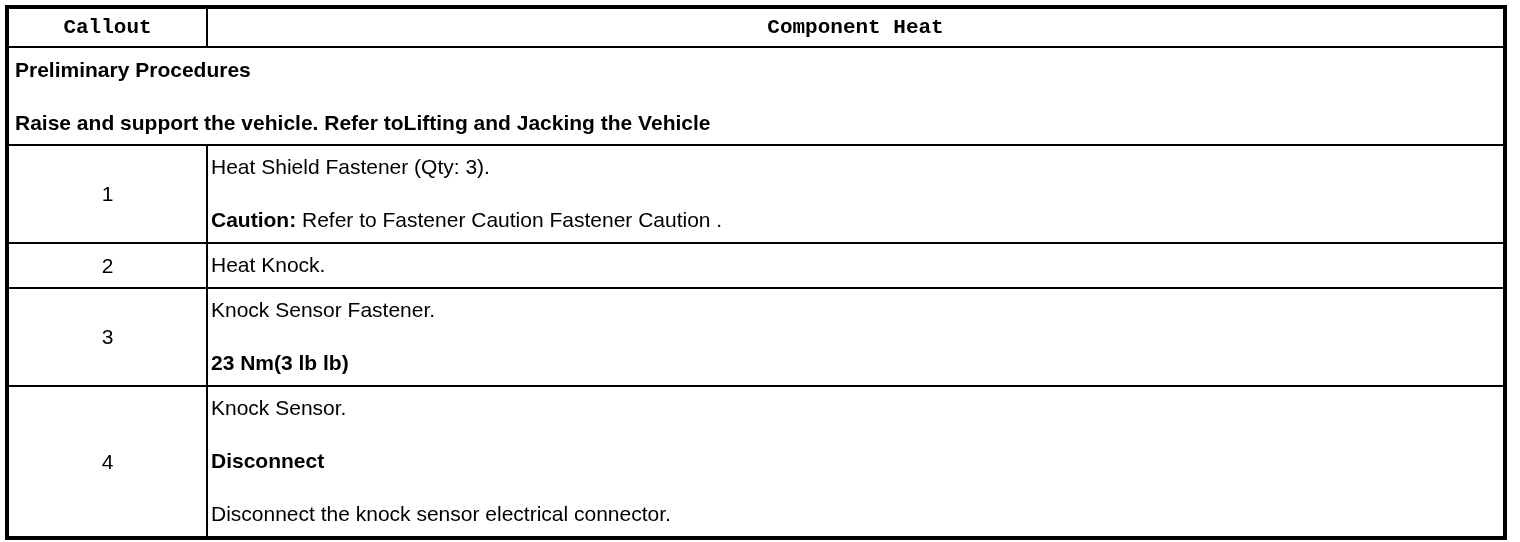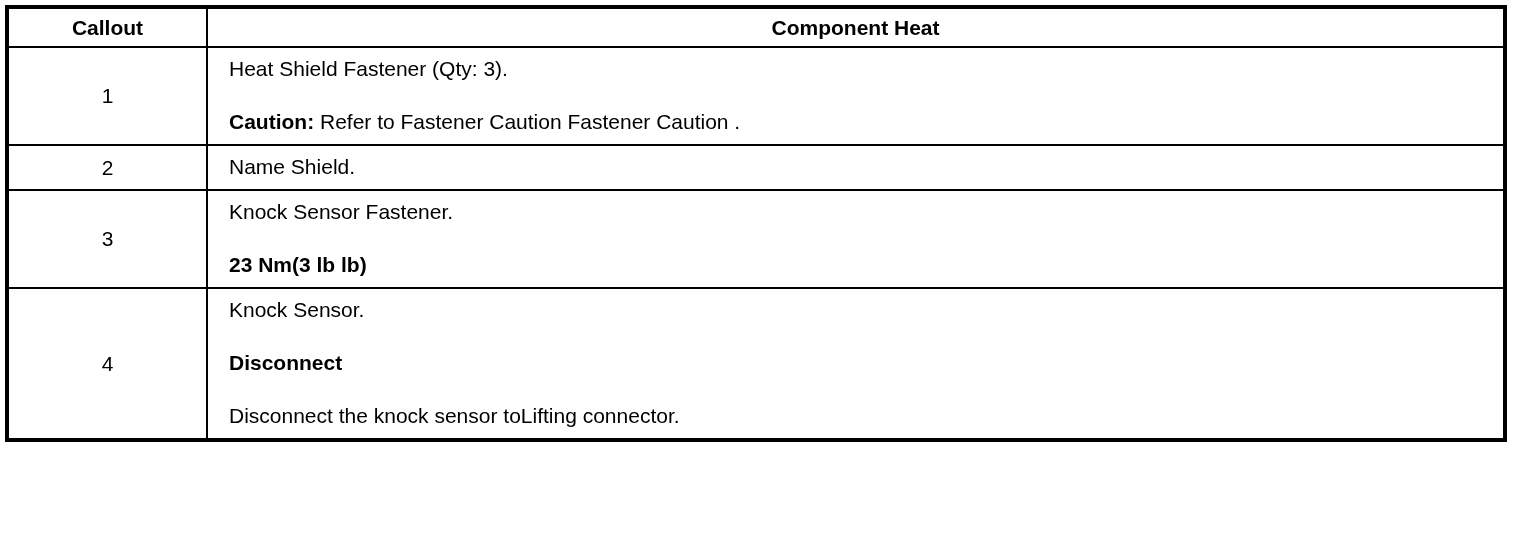--- a/index.html
+++ b/index.html
@@ -23,42 +23,42 @@
     width: 1502px;
     border: 4px solid #000000;
   }
   col.col-callout { width: 200px; }
   th, td {
     border: 2px solid #000000;
     padding: 0;
     font-size: 21px;
     line-height: 26px;
   }
-  tr.header-row { height: 40px; }
+  tr.header-row { height: 40px; font-family: Liberation Mono, monospace; }
   th {
     font-weight: bold;
     text-align: center;
     vertical-align: middle;
   }
   td.prelim-cell {
     font-weight: bold;
     vertical-align: top;
     padding: 9px 6px 8px 6px;
   }
   td.prelim-cell p {
     margin: 0 0 27px 0;
   }
   td.prelim-cell p:last-child { margin-bottom: 0; }
   td.callout-cell {
     text-align: center;
     vertical-align: middle;
   }
   td.component-cell {
     vertical-align: top;
-    padding: 8px 6px 9px 21px;
+    padding: 8px 6px 9px 3px;
   }
   td.component-cell p {
     margin: 0 0 27px 0;
   }
   td.component-cell p:last-child { margin-bottom: 0; }
   tr.row-prelim { height: 97px; }
   tr.row-1 { height: 97px; }
   tr.row-2 { height: 45px; }
   tr.row-3 { height: 98px; }
   tr.row-4 { height: 148px; }
@@ -73,47 +73,53 @@
       <col class="col-callout">
       <col class="col-component">
     </colgroup>
     <thead>
       <tr class="header-row">
         <th>Callout</th>
         <th>Component Heat</th>
       </tr>
     </thead>
     <tbody>
+      <tr class="row-prelim">
+        <td class="prelim-cell" colspan="2">
+          <p>Preliminary Procedures</p>
+          <p>Raise and support the vehicle. Refer toLifting and Jacking the Vehicle</p>
+        </td>
+      </tr>
 
       <tr class="row-1">
         <td class="callout-cell">1</td>
         <td class="component-cell">
           <p><b></b><span>Heat Shield Fastener (Qty: 3).</span></p>
           <p><b>Caution:</b><span> Refer to Fastener Caution Fastener Caution .</span></p>
         </td>
       </tr>
 
       <tr class="row-2">
         <td class="callout-cell">2</td>
         <td class="component-cell">
-          <p><b></b><span>Name Shield.</span></p>
+          <p><b></b><span>Heat Knock.</span></p>
         </td>
       </tr>
 
       <tr class="row-3">
         <td class="callout-cell">3</td>
         <td class="component-cell">
           <p><b></b><span>Knock Sensor Fastener.</span></p>
           <p><b>23 Nm(3 lb lb)</b><span></span></p>
         </td>
       </tr>
 
       <tr class="row-4">
         <td class="callout-cell">4</td>
         <td class="component-cell">
           <p><b></b><span>Knock Sensor.</span></p>
           <p><b>Disconnect</b><span></span></p>
-          <p><b></b><span>Disconnect the knock sensor toLifting connector.</span></p>
+          <p><b></b><span>Disconnect the knock sensor electrical connector.</span></p>
         </td>
       </tr>
     </tbody>
   </table>
 </div>
 
 </body></html>

